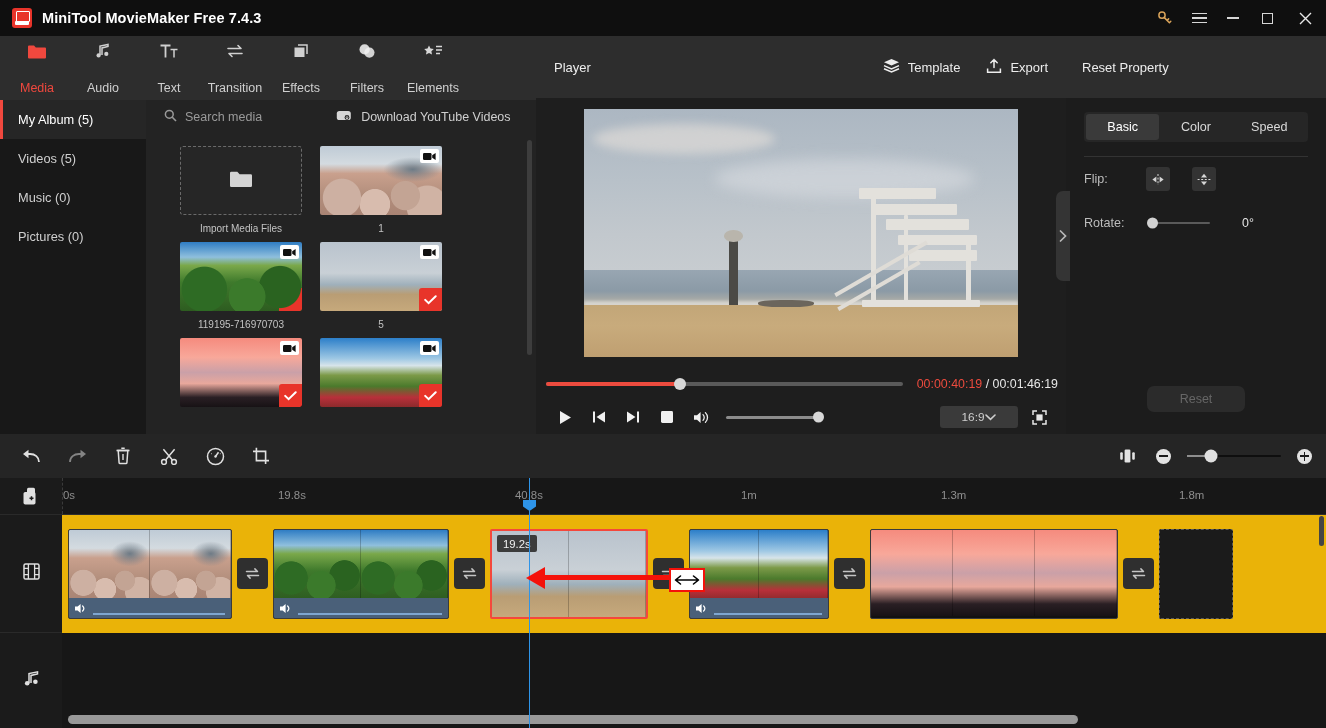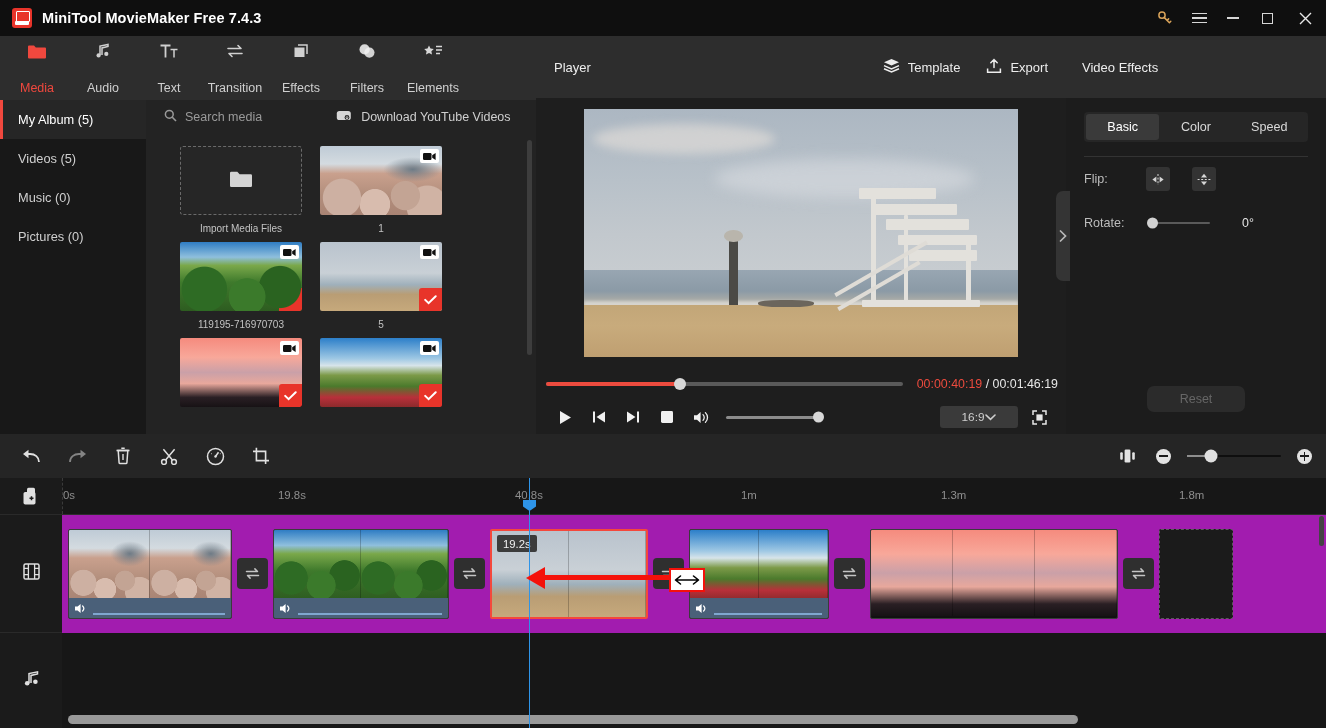--- a/index.html
+++ b/index.html
@@ -245,21 +245,21 @@
   .th-aud { height: 96px; border-top: 1px solid #2a2a2a; }
 
   .ruler {
     position: absolute; left: 62px; top: 0; right: 0; height: 36px; background: #171717;
     border-left: 1px dashed #3a3a3a;
   }
   .tick { position: absolute; top: 11px; font-size: 11.4px; color: #8e8e8e; }
   .tracks { position: absolute; left: 62px; top: 36px; right: 0; bottom: 0; }
   .track-v {
     position: absolute; left: 0; top: 0; right: 0; height: 130px;
-    background: #a21caf; border-top: 1px solid #2e2e2e; border-bottom: 1px solid #2e2e2e;
+    background: #eab308; border-top: 1px solid #2e2e2e; border-bottom: 1px solid #2e2e2e;
   }
   .track-a { position: absolute; left: 0; top: 119px; right: 0; height: 96px; background: #171717; }
   .clip-strip { position: absolute; left: 6px; top: 14px; height: 90px; display: flex; align-items: flex-start; }
   .clip {
     height: 90px; border-radius: 2px; position: relative; overflow: hidden;
     border: 1px solid #3b3b3b; background: #111;
   }
   .clip .frames { position: absolute; left: 0; top: 0; right: 0; height: 70px; display: flex; }
   .clip .frames > span { flex: 1; position: relative; overflow: hidden; border-right: 1px solid rgba(0,0,0,.22); }
   .clip .audio-bar {
@@ -654,21 +654,21 @@
           <svg width="15" height="15" viewBox="0 0 15 15">
               <path d="M1 5V1h4M10 1h4v4M14 10v4h-4M5 14H1v-4" stroke="#e8e8e8" stroke-width="1.5" fill="none"></path>
               <rect x="4.4" y="4.4" width="6.2" height="6.2" fill="#e8e8e8"></rect>
             </svg>
         </div>
       </div>
     </div>
   </div>
 
   <div class="props">
-    <div class="props-head">Video Effects</div>
+    <div class="props-head">Reset Property</div>
     <div class="collapse-handle">
       <svg width="8" height="12" viewBox="0 0 8 12">
           <path d="M1.5 1l5 5-5 5" stroke="#b9b9b9" stroke-width="1.7" fill="none" stroke-linecap="round"></path>
         </svg>
     </div>
 
     <div class="tabbar">
       <div class="tab active">
         <span>Basic</span>
       </div>

